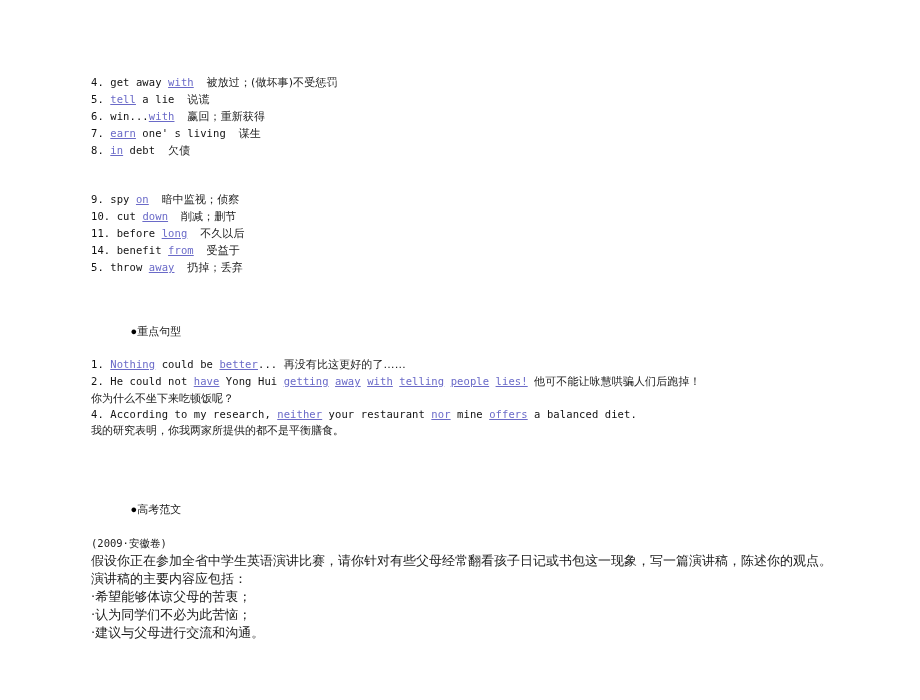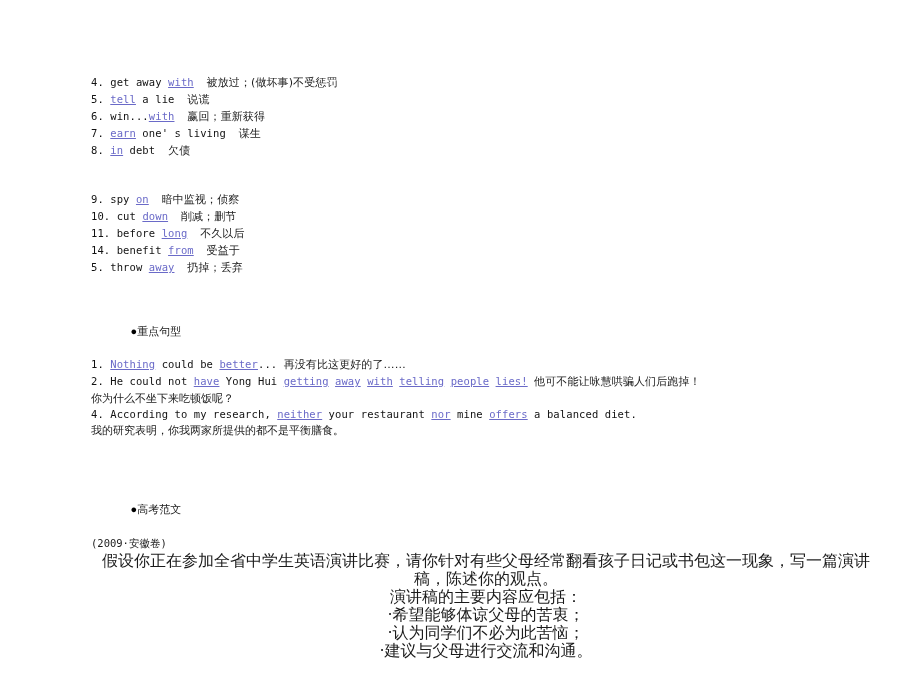--- a/index.html
+++ b/index.html
@@ -81,24 +81,23 @@
     line-height: 16px;
     color: #1a1a1a;
   }
   .bullet-dot {
     font-size: 11px;
     color: #000000;
   }
 
   .para {
     font-family: "DejaVu Sans", "Liberation Sans", sans-serif;
-    font-size: 16px;
+    font-size: 13px;
     line-height: 18px;
     color: #1a1a1a;
-    text-align: center;
   }
   .para-mono {
     font-family: "DejaVu Sans Mono", "Liberation Mono", monospace;
     font-size: 10.5px;
     line-height: 18px;
     color: #1a1a1a;
   }
   .mid-dot {
     font-family: "DejaVu Sans", sans-serif;
   }

